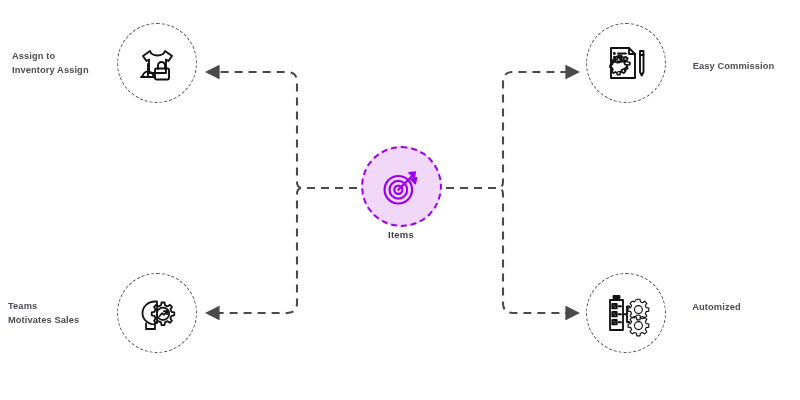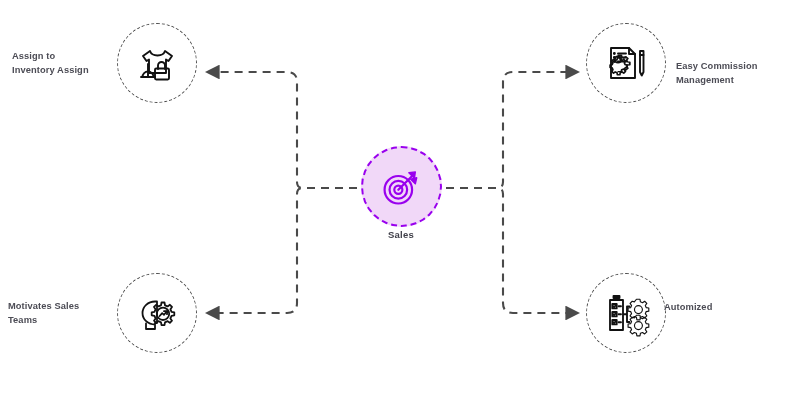--- a/index.html
+++ b/index.html
@@ -82,21 +82,21 @@
   
   .branch-label {
     position: absolute;
     font-size: 9.3px;
     font-weight: bold;
     color: #4c4c55;
     line-height: 14px;
     letter-spacing: 0.1px;
   }
   .branch-label.left  { text-align: left; }
-  .branch-label.right { }
+  .branch-label.right { text-align: center; }
 
   #label-tl { left: 12px;  top: 49px;  width: 100px; }
   #label-bl { left: 8px;   top: 299px; width: 104px; }
   #label-tr { left: 676px; top: 59px;  width: 115px; }
   #label-br { left: 664px; top: 300px; width: 105px; }
 </style>
 </head>
 <body>
 
 <div id="diagram-root">
@@ -124,21 +124,21 @@
         <circle cx="20" cy="27" r="9.6"></circle>
         <circle cx="20" cy="27" r="4.4"></circle>
         <path d="M20,27 L37,10"></path>
       </g>
       <g fill="#9900ee" stroke="#9900ee" stroke-width="1.6" stroke-linejoin="round">
         <path d="M31.5,8.5 L38.5,7.5 L37.5,14.5 L31.5,8.5 Z"></path>
         <path d="M39.5,9.5 L46,8 L44.5,14.5 L39.5,9.5 Z" transform="translate(-6,6)"></path>
       </g>
     </svg>
   </div>
-  <div id="center-label">Sales</div>
+  <div id="center-label">Items</div>
 
   <div class="node branch" id="node-tl">
     <svg class="node-icon" viewBox="0 0 48 48">
       <g fill="none" stroke="#111111" stroke-width="1.9" stroke-linecap="round" stroke-linejoin="round">
         <path d="M17,12 L10,17 L13.5,22 L16,20.5 L16,34 L33,34 L33,20.5 L35.5,22 L39,17 L32,12
                  C31,15 28.5,16.5 24.5,16.5 C20.5,16.5 18,15 17,12 Z"></path>
         <path d="M25,30 L25,26.5 C25,24.6 26.6,23 28.5,23 C30.4,23 32,24.6 32,26.5 L32,30"></path>
         <rect x="22" y="29.5" width="14" height="11" rx="1.2"></rect>
         <path d="M9.5,38 A5.5,5.5 0 0,1 20.5,38"></path>
         <path d="M8,38 L22,38"></path>
@@ -161,22 +161,22 @@
                  L34.6,32.2 L32,33.3 L31.5,36.1 L28.5,36.1 L28,33.3 L25.4,32.2 L23.1,33.8
                  L21,31.7 L22.6,29.4 L21.5,26.8 L18.7,26.3 L18.7,23.3 L21.5,22.8 L22.6,20.2
                  L21,17.9 L23.1,15.8 L25.4,17.4 L28,16.3 Z"></path>
         <circle cx="30" cy="24.8" r="6.2"></circle>
         <path d="M26.6,27 L29.2,24.2 L31,25.8 L33.8,22.4"></path>
         <path d="M31,22.2 L34.2,22.1 L34,25.2"></path>
       </g>
     </svg>
   </div>
   <div class="branch-label left" id="label-bl">
+    <div>Teams</div>
     <div>Motivates Sales</div>
-    <div>Teams</div>
   </div>
 
   <div class="node branch" id="node-tr">
     <svg class="node-icon" viewBox="0 0 48 48">
       <g fill="none" stroke="#111111" stroke-width="1.9" stroke-linecap="round" stroke-linejoin="round">
         <path d="M9,9 L27,9 L33,15 L33,39 L9,39 Z"></path>
         <path d="M27,9 L27,15 L33,15"></path>
         <path d="M16,14.5 L24,14.5 M16,18.5 L24,18.5 M16,22.5 L24,22.5"></path>
         <path d="M12.3,14.5 L12.4,14.5 M12.3,18.5 L12.4,18.5 M12.3,22.5 L12.4,22.5" stroke-width="2.8"></path>
         <path d="M19,26.5 L22.2,26.5 L22.6,29 L24.8,30 L26.8,28.6 L29,30.9 L27.6,32.9
@@ -190,21 +190,20 @@
                  L11.4,43.3 L9.4,41.3 L10.7,39.4 L9.8,37.3 L7.5,36.9 L7.5,34.1
                  L9.8,33.7 L10.7,31.6 L9.4,29.7 L11.4,27.7 L13.3,29 L15.4,28.1 Z" transform="translate(1.5,-4) scale(0.88)"></path>
         <circle cx="16.5" cy="27.8" r="3.6" transform="translate(1.5,-4) scale(0.88)"></circle>
         <path d="M38,12 L41.5,12 L41.5,33 L39.75,36.5 L38,33 Z"></path>
         <path d="M38,16 L41.5,16"></path>
       </g>
     </svg>
   </div>
   <div class="branch-label right" id="label-tr">
     <div>Easy Commission</div>
-    <div>Management</div>
   </div>
 
   <div class="node branch" id="node-br">
     <svg class="node-icon" viewBox="0 0 48 48">
       <g fill="none" stroke="#111111" stroke-width="1.85" stroke-linecap="round" stroke-linejoin="round">
         <path d="M8,11 L21,11 L21,41 L8,41 Z"></path>
         <path d="M11.5,9 L17.5,9 L17.5,7 L11.5,7 Z"></path>
         <rect x="10.3" y="15" width="4.4" height="4.4"></rect>
         <rect x="10.3" y="23" width="4.4" height="4.4"></rect>
         <rect x="10.3" y="31" width="4.4" height="4.4"></rect>

